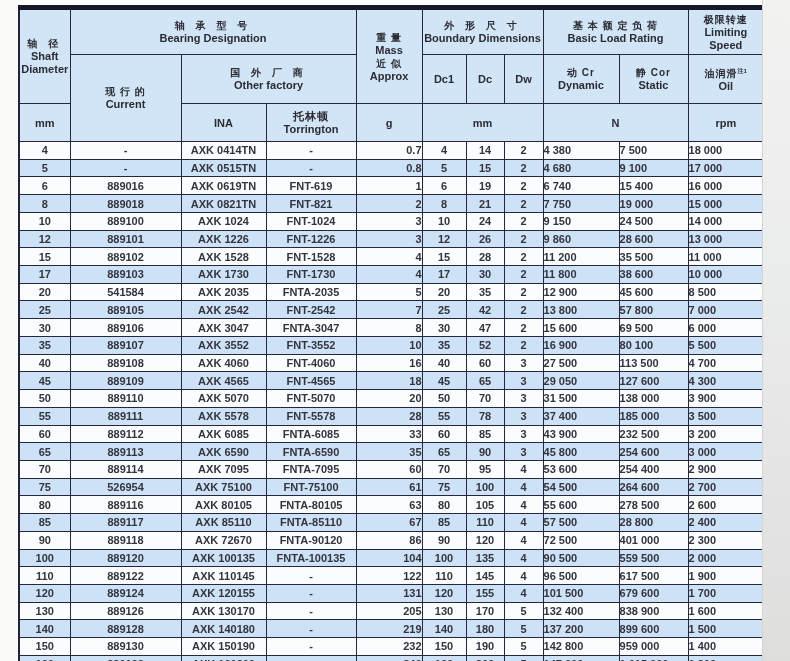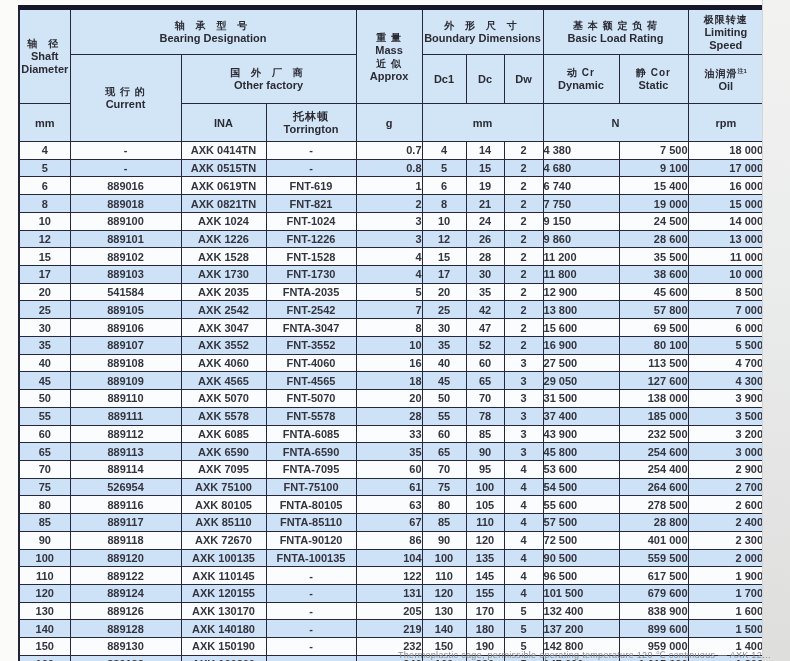--- a/index.html
+++ b/index.html
@@ -34,22 +34,22 @@
   sup.note{font-size:6px;vertical-align:super;letter-spacing:0;}
   tbody td{
     height:16.73px;font-size:11px;font-weight:bold;color:#34343e;
     background:#fbfcfe;vertical-align:middle;
   }
   tbody tr:nth-child(even) td{background:#cde2f6;}
   .c-shaft,.c-current,.c-dc1,.c-dc,.c-dw{text-align:center;}
   .c-ina,.c-torrington{text-align:center;padding-left:8px;}
   .c-mass{text-align:right;padding-right:14px;margin-top:33px;}
   .c-dynamic{text-align:left;padding-right:16px;}
-  .c-static{text-align:right;padding-right:19px;}
-  .c-oil{text-align:right;padding-right:15px;}
+  .c-static{padding-right:19px;}
+  .c-oil{text-align:left;padding-right:15px;}
   .footnote{
     position:absolute;top:650px;left:18px;width:745px;
     font-size:9px;color:#8b8b8b;letter-spacing:.3px;
     filter:blur(.4px);white-space:nowrap;
   }
   .footnote .fr{position:absolute;left:380px;top:0;}
 </style>
 </head>
 <body>
 
@@ -532,14 +532,13 @@
         <td class="c-dynamic">147 600</td>
         <td class="c-static">1 015 000</td>
         <td class="c-oil">1 300</td>
       </tr>
     </tbody>
 </table>
 
 <div class="page-right-strip"></div>
 
 <div class="footnote">
-  <span class="fr">Thermoplastic cage, permissible operating temperature 120 ℃ continuous — AXK 12…</span>
 </div>
 
 </body></html>

